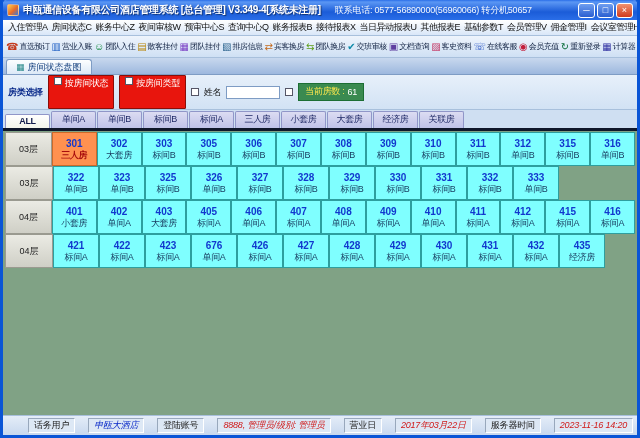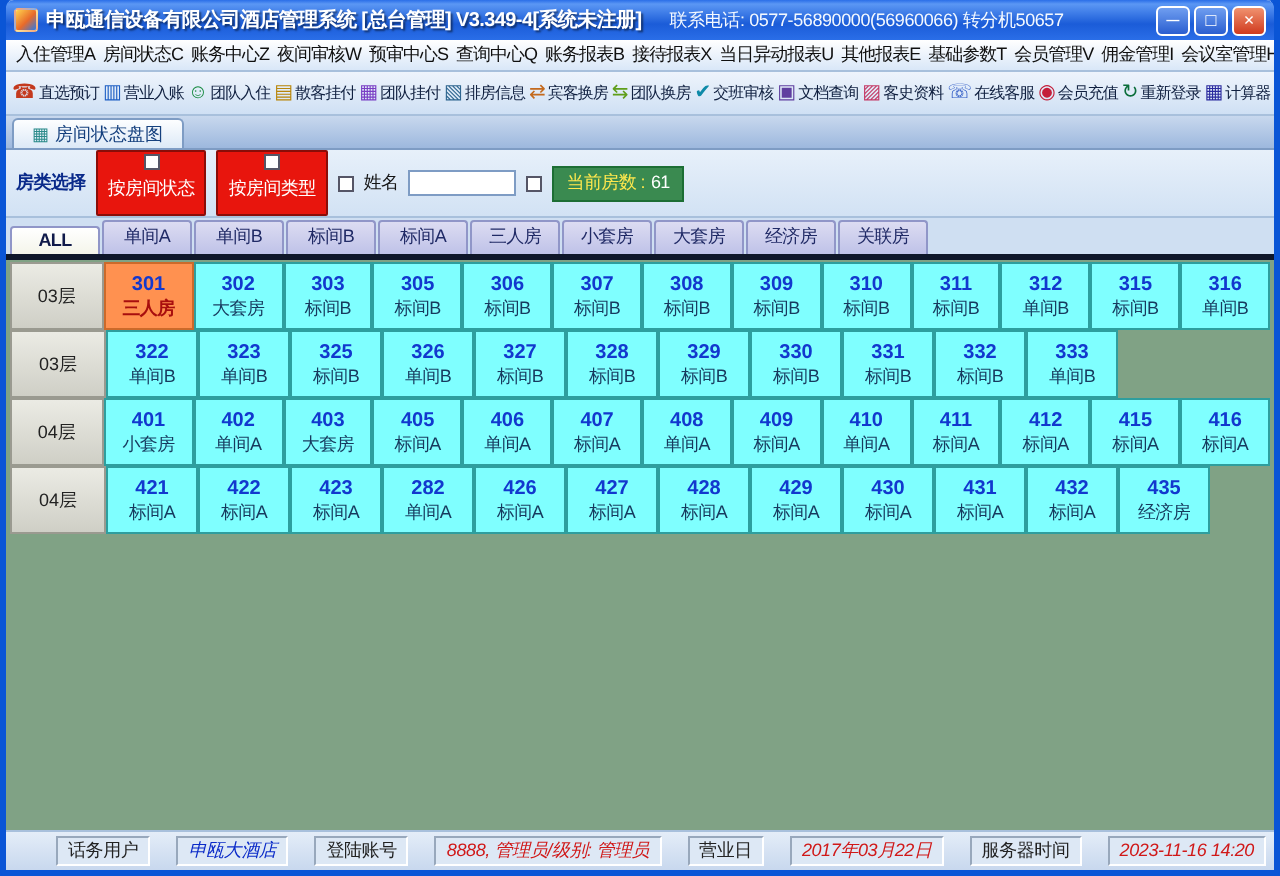--- a/index.html
+++ b/index.html
@@ -42,22 +42,22 @@
     background: linear-gradient(#c8d8ee, #9db8de); border-bottom: 1px solid #7e9cc4; }
   .viewtab { display: flex; align-items: center; gap: 3px; height: 15px; padding: 1px 9px;
     font-size: 9px; color: #15407e; background: linear-gradient(#fdfeff, #dce9f7);
     border: 1px solid #7e9cc4; border-bottom: none; border-radius: 3px 3px 0 0; }
   .vt-ic { color: #2a8a8a; font-size: 9px; }
 
   
   .filterbar { flex: 0 0 19px; display: flex; align-items: center; gap: 5px; padding: 0 5px;
     background: linear-gradient(#e7f0fa, #d2e2f4); border-bottom: 1px solid #a8c0dc; font-size: 9px; }
   .flabel { color: #0a2a8a; font-weight: bold; letter-spacing: -0.3px; }
-  .fbtn { display: flex; align-items: center; gap: 3px; background: #e8150d; color: #fff;
-    padding: 1px 5px 6px; border: 1px solid #8a0d08; border-radius: 1px; letter-spacing: -0.3px; flex-direction: column; }
+  .fbtn { display: flex; gap: 3px; background: #e8150d; color: #fff;
+    padding: 1px 5px 18px; border: 1px solid #8a0d08; border-radius: 1px; letter-spacing: -0.3px; }
   .cbx { width: 8px; height: 8px; background: #fff; border: 1px solid #556; display: inline-block; flex: 0 0 8px; }
   .ftext { color: #151515; letter-spacing: -0.3px; }
   .finput { width: 54px; height: 13px; border: 1px solid #7e9cc4; background: #fff; font-size: 9px; padding: 0 2px; }
   .badge { display: flex; align-items: center; gap: 3px; background: #3a8a50; border: 1px solid #1c6e34;
     color: #ffe84d; padding: 1px 6px 2px; letter-spacing: -0.3px; }
   .badge .cnt { color: #ffffff; font-weight: normal; text-align: center; }
 
   
   .typetabs { flex: 0 0 17px; display: flex; align-items: flex-end; gap: 1px; padding: 1px 2px 0;
     background: #cfdff2; border-bottom: 3px solid #0f172a; }
@@ -393,21 +393,21 @@
           </div>
           <div class="room vacant">
             <div class="no">422</div>
             <div class="ty">标间A</div>
           </div>
           <div class="room vacant">
             <div class="no">423</div>
             <div class="ty">标间A</div>
           </div>
           <div class="room vacant">
-            <div class="no">282</div>
+            <div class="no">676</div>
             <div class="ty">单间A</div>
           </div>
           <div class="room vacant">
             <div class="no">426</div>
             <div class="ty">标间A</div>
           </div>
           <div class="room vacant">
             <div class="no">427</div>
             <div class="ty">标间A</div>
           </div>

